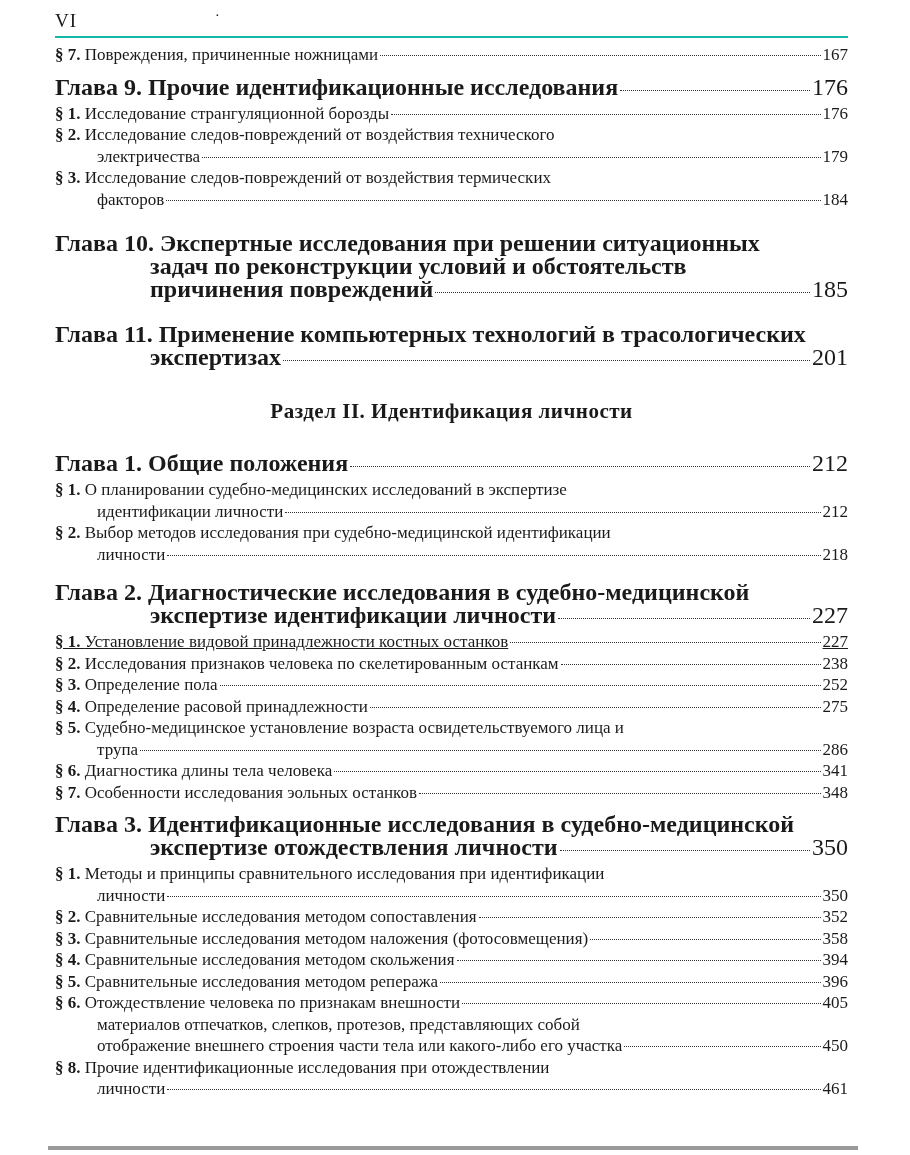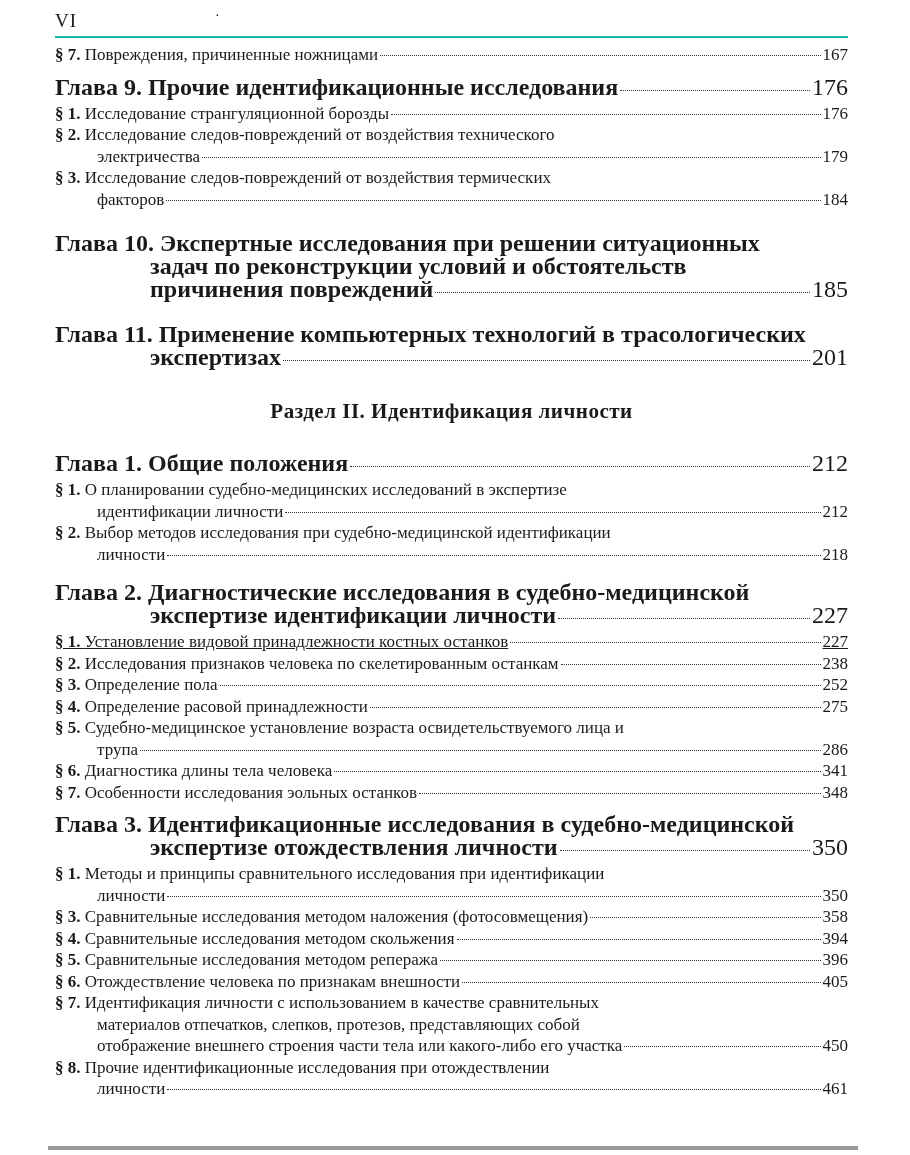--- a/index.html
+++ b/index.html
@@ -219,20 +219,27 @@
           <span class="text"><span class="num">§ 1. </span>Методы и принципы сравнительного исследования при идентификации</span>
         </div>
         <div class="line cont">
           <span class="text">личности</span>
           <span class="leader"></span>
           <span class="pg">350</span>
         </div>
       </div>
       <div class="entry para">
         <div class="line">
+          <span class="text"><span class="num">§ 2. </span>Сравнительные исследования методом сопоставления</span>
+          <span class="leader"></span>
+          <span class="pg">352</span>
+        </div>
+      </div>
+      <div class="entry para">
+        <div class="line">
           <span class="text"><span class="num">§ 3. </span>Сравнительные исследования методом наложения (фотосовмещения)</span>
           <span class="leader"></span>
           <span class="pg">358</span>
         </div>
       </div>
       <div class="entry para">
         <div class="line">
           <span class="text"><span class="num">§ 4. </span>Сравнительные исследования методом скольжения</span>
           <span class="leader"></span>
           <span class="pg">394</span>
@@ -246,23 +253,20 @@
         </div>
       </div>
       <div class="entry para">
         <div class="line">
           <span class="text"><span class="num">§ 6. </span>Отождествление человека по признакам внешности</span>
           <span class="leader"></span>
           <span class="pg">405</span>
         </div>
       </div>
       <div class="entry para">
-        <div class="line">
-          <span class="text"><span class="num">§ 7. </span>Идентификация личности с использованием в качестве сравнительных</span>
-        </div>
         <div class="line cont">
           <span class="text">материалов отпечатков, слепков, протезов, представляющих собой</span>
         </div>
         <div class="line cont">
           <span class="text">отображение внешнего строения части тела или какого-либо его участка</span>
           <span class="leader"></span>
           <span class="pg">450</span>
         </div>
       </div>
       <div class="entry para">

